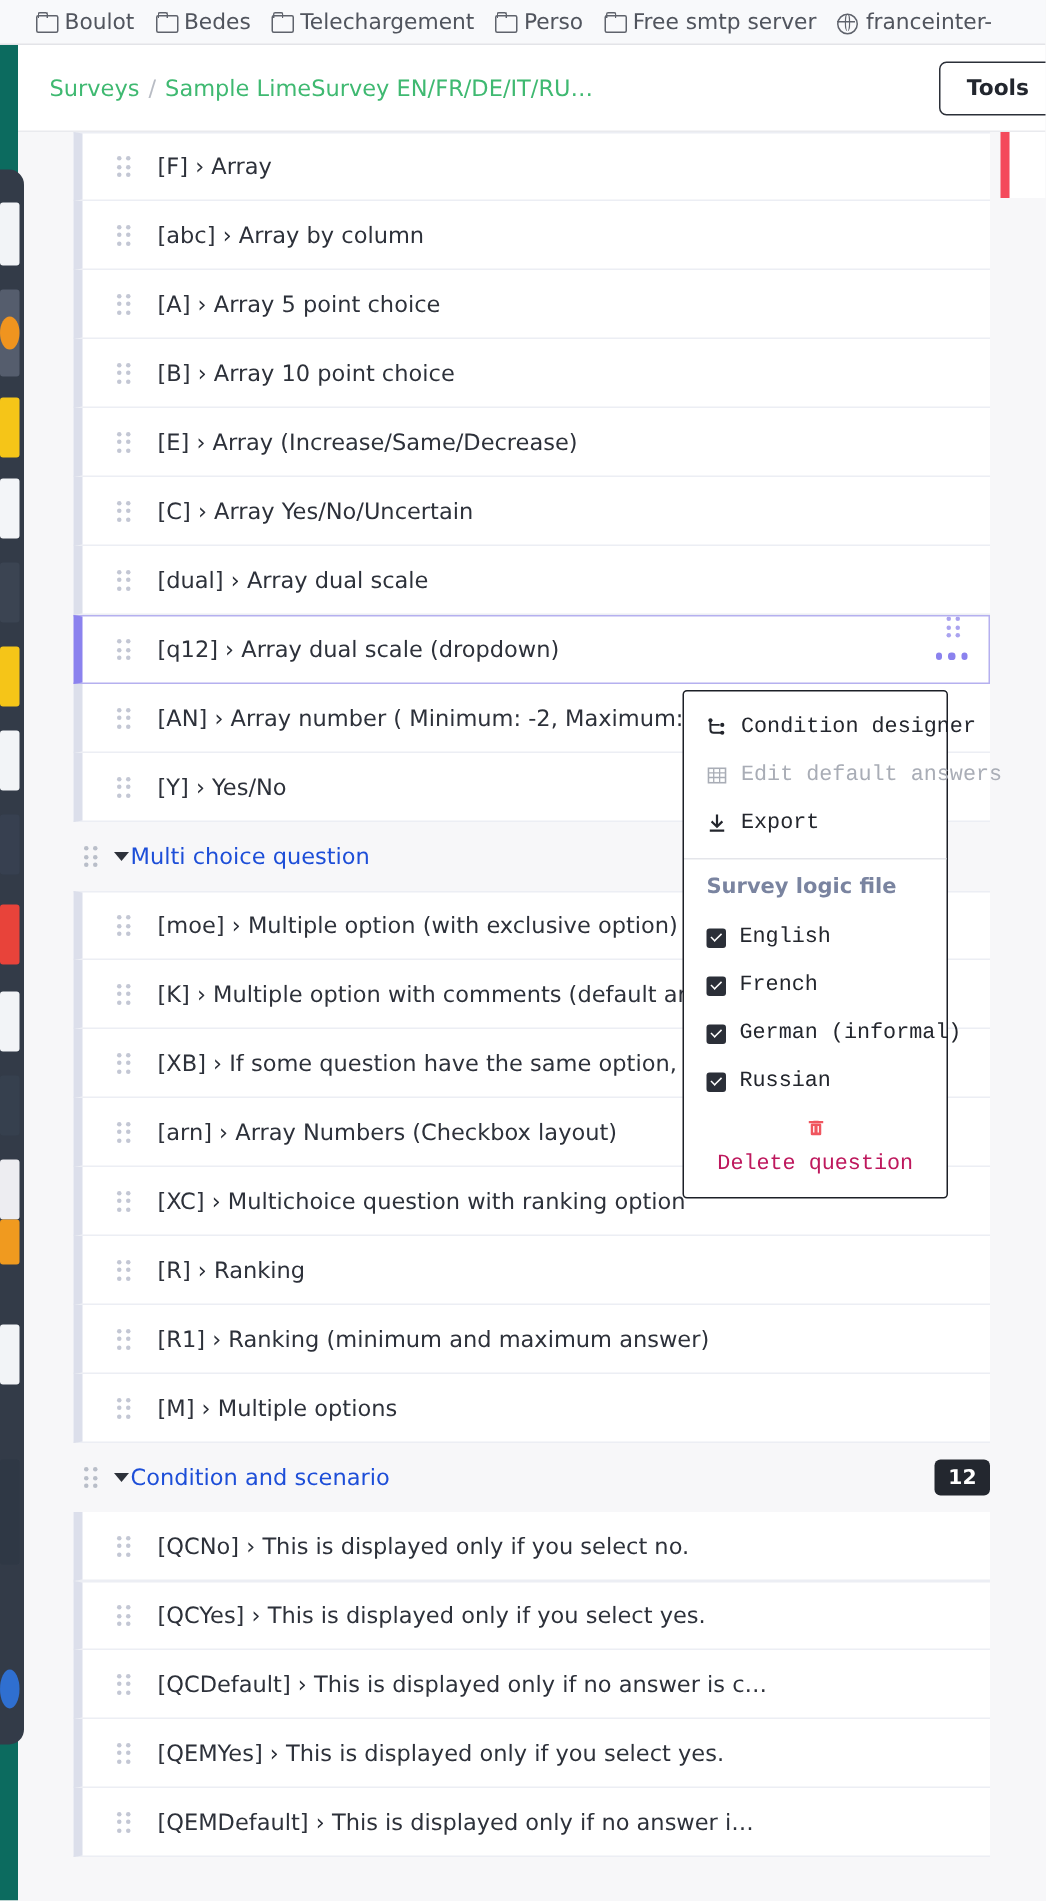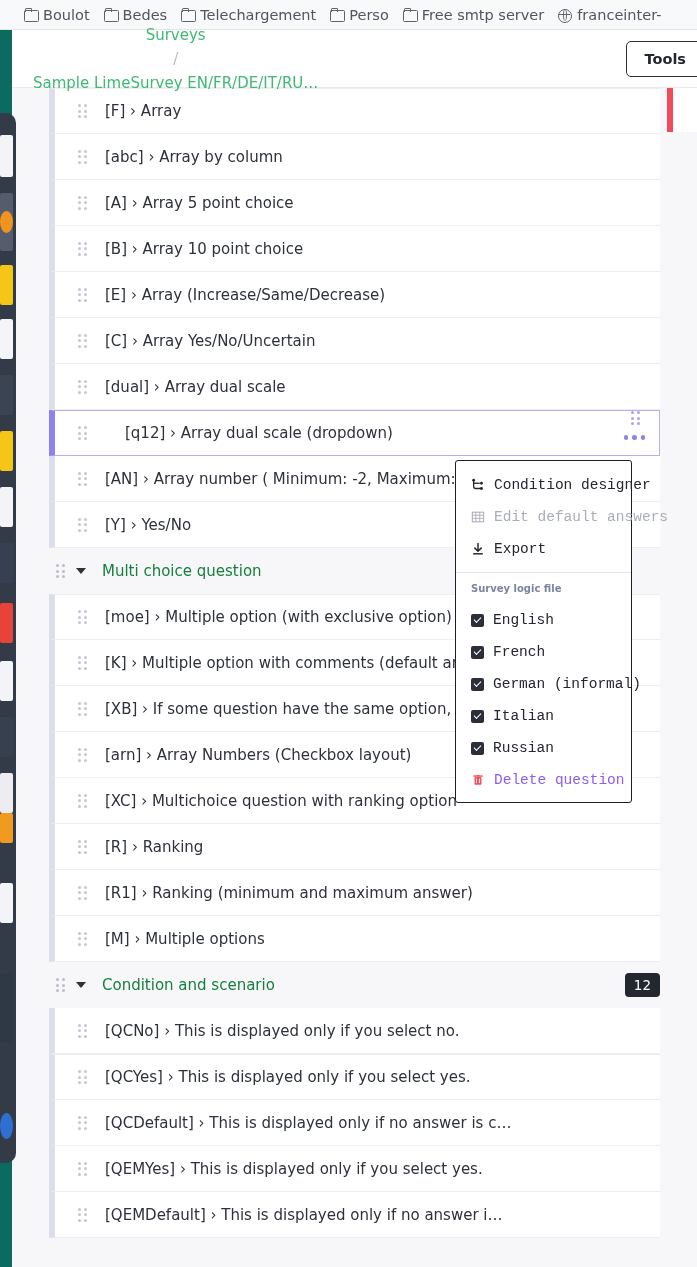--- a/index.html
+++ b/index.html
@@ -75,21 +75,20 @@
     position: absolute; top: 30px; left: 12px; width: 685px; height: 58px;
     background: #ffffff;
     border-bottom: 1px solid #e9eaee;
     display: flex; align-items: center;
     z-index: 3;
   }
   .breadcrumb {
     display: flex; align-items: center; gap: 6px;
     margin-left: 21px;
     font-size: 15px;
-    flex-direction: column;
   }
   .crumb-link { color: #3fb971; }
   .crumb-sep { color: #b8bcc4; }
   .crumb-cur { color: #3fb971; }
 
   .tools-btn {
     position: absolute; right: -8px; top: 11px;
     padding: 9px 18px;
     background: #fff;
     border: 1px solid #2b2f38;
@@ -123,21 +122,20 @@
     border-bottom: 1px solid #eceef4;
     border-left: 6px solid #dcdfeb;
     display: flex; align-items: center;
     overflow: hidden;
   }
   .q-row.first-of-grp { border-top: 1px solid #eceef4; }
   .q-row.selected {
     border: 1px solid #b5b0ef;
     border-left: 6px solid #8b82ee;
     background: #fff;
-    gap: 20px;
   }
   .handle {
     width: 12px; height: 14px; margin-left: 23px;
     display: grid; grid-template-columns: repeat(2, 3px);
     grid-template-rows: repeat(3, 3px); gap: 2.6px;
     flex: 0 0 auto;
   }
   .handle i { display: block; width: 3px; height: 3px; border-radius: 50%; background: #c3c7d4; }
   .q-label {
     margin-left: 15px;
@@ -171,27 +169,27 @@
     grid-template-rows: repeat(3, 3px); gap: 2.6px; flex: 0 0 auto;
   }
   .grp-handle i { width: 3px; height: 3px; border-radius: 50%; background: #b9bec9; }
   .caret {
     margin-left: 8px;
     width: 0; height: 0;
     border-left: 5px solid transparent; border-right: 5px solid transparent;
     border-top: 6px solid #2d313a;
     flex: 0 0 auto;
   }
-  .grp-label { margin-left: 16px; font-size: 15px; color: #15803d; white-space: nowrap; }
+  .grp-label { margin-left: 1px; font-size: 15px; color: #1d4ed8; white-space: nowrap; }
   .grp-badge {
     position: absolute; right: 0px; top: 11px;
     min-width: 34px; padding: 4px 9px;
     background: #23272f; color: #fff;
     border-radius: 4px;
-    font-size: 13.5px; font-weight: normal; text-align: center;
+    font-size: 13.5px; font-weight: bold; text-align: center;
   }
 
   
   .ctx-menu {
     position: absolute;
     left: 455px; top: 460px;
     width: 177px;
     background: #fff;
     border: 1px solid #1c1f26;
     border-radius: 3px;
@@ -202,36 +200,36 @@
     display: flex; align-items: center; gap: 9px;
     padding: 8px 15px;
     font-size: 14.5px; color: #23262d;
     white-space: nowrap;
     font-family: Liberation Mono, monospace;
   }
   .ctx-item.disabled { color: #a9adb6; }
   .ctx-sep { height: 1px; background: #e4e5ea; margin: 7px 0 4px 0; }
   .ctx-head {
     padding: 6px 15px 10px 15px;
-    font-size: 10px; font-weight: bold; color: #7a84a0;
+    font-size: 14px; font-weight: bold; color: #7a84a0;
   }
   .ctx-ico { width: 14px; height: 14px; flex: 0 0 auto; position: relative; }
 
   .cbx {
     width: 13px; height: 13px; background: #2b2f38;
     border-radius: 2px; flex: 0 0 auto;
     position: relative;
   }
   .cbx::after {
     content: ""; position: absolute; left: 3px; top: 3px;
     width: 6px; height: 3px;
     border-left: 1.6px solid #fff; border-bottom: 1.6px solid #fff;
     transform: rotate(-45deg);
   }
-  .ctx-item.danger { color: #8b5cf6; }
+  .ctx-item.danger { color: #be185d; flex-direction: column; }
 </style>
 </head>
 <body>
 
 <div class="bookmarks-bar" id="bm-bar">
     <div class="bm">
       <span class="bm-ico folder-ico"></span>
       <span>Boulot</span>
     </div>
     <div class="bm">
@@ -619,24 +617,20 @@
     <div class="ctx-item">
       <span class="cbx"></span>
       <span>French</span>
     </div>
     <div class="ctx-item">
       <span class="cbx"></span>
       <span>German (informal)</span>
     </div>
     <div class="ctx-item">
       <span class="cbx"></span>
-      <span>Italian</span>
-    </div>
-    <div class="ctx-item">
-      <span class="cbx"></span>
       <span>Russian</span>
     </div>
     <div class="ctx-item danger">
       <span class="ctx-ico"><svg width="14" height="14" viewBox="0 0 16 16">
           <path d="M2.5 3.5h11" stroke="#f0565f" stroke-width="1.6"></path>
           <rect x="4" y="4.5" width="8" height="9" rx="1" fill="#f0565f"></rect>
           <path d="M6 2.5h4v1.2H6z" fill="#f0565f"></path>
           <path d="M6.3 6.5v5M9.7 6.5v5" stroke="#fff" stroke-width="1"></path>
         </svg></span>
       <span>Delete question</span>

